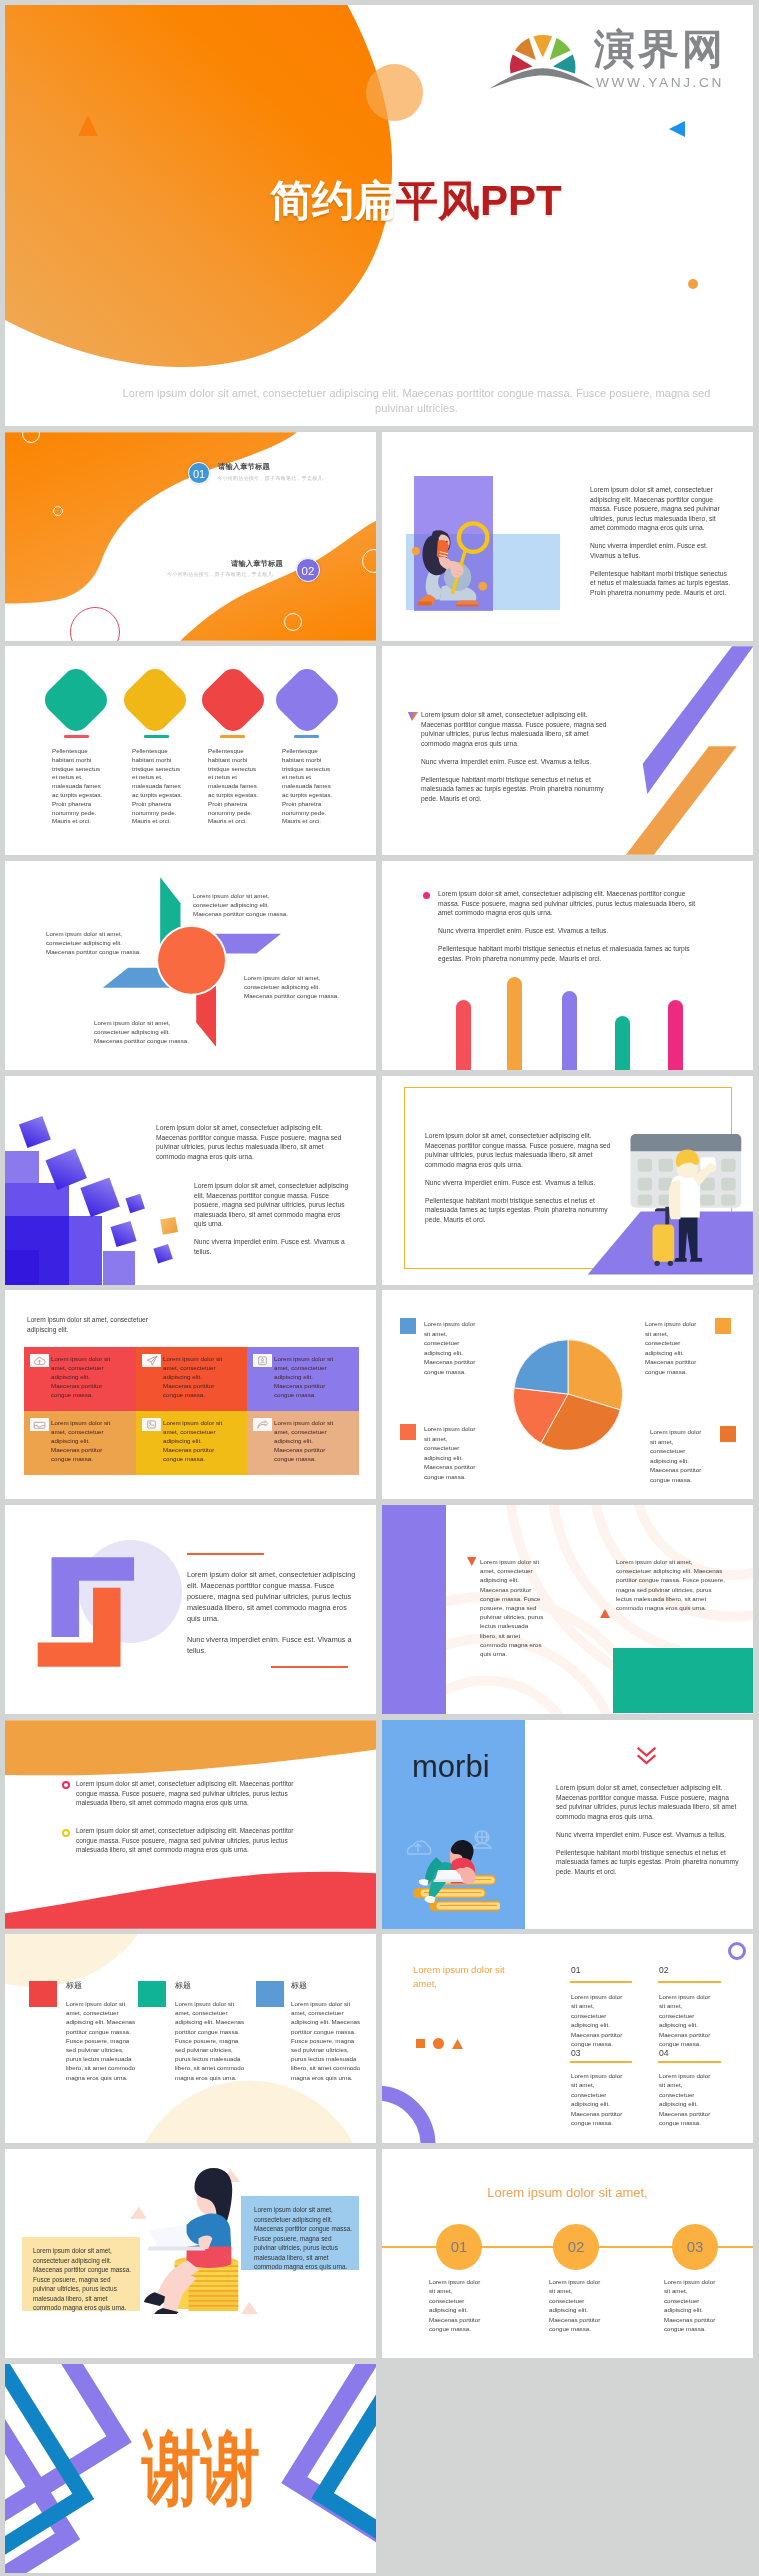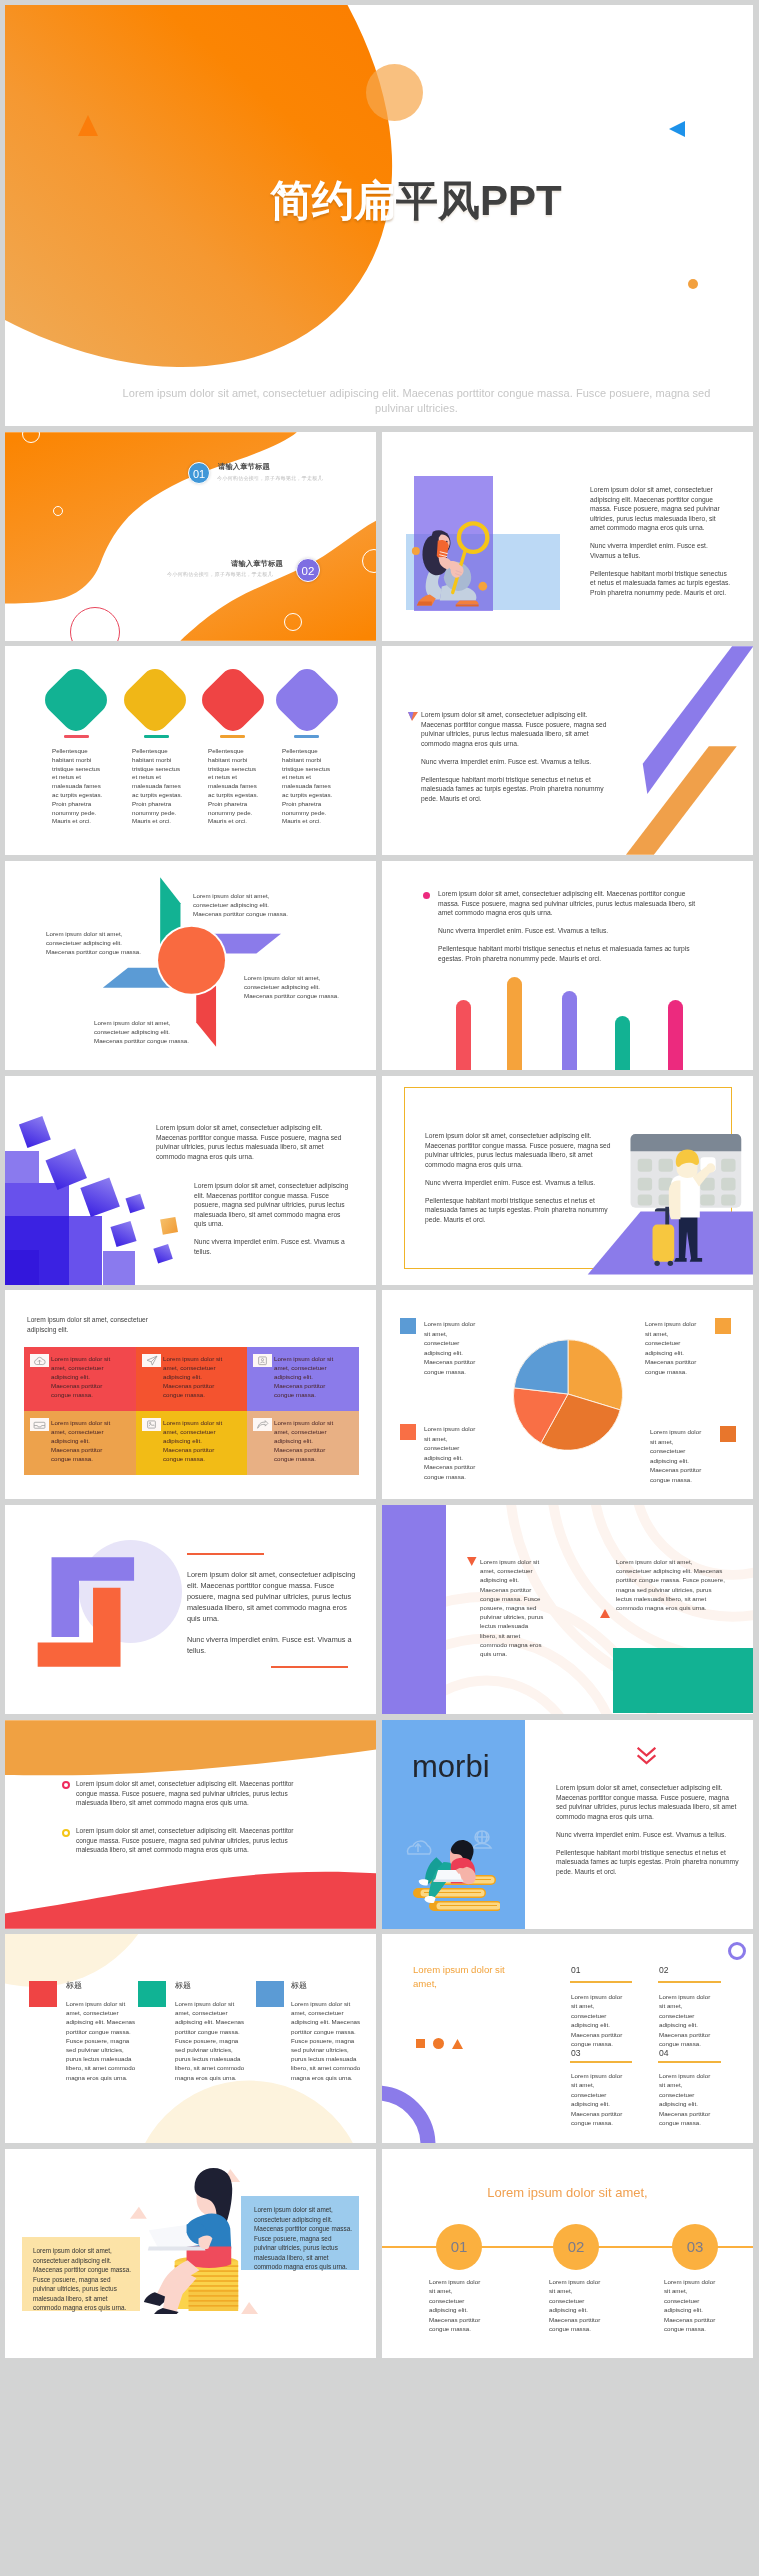--- a/index.html
+++ b/index.html
@@ -14,21 +14,21 @@
   .hero-blob2{position:absolute;left:361px;top:59px;width:57px;height:57px;border-radius:50%;
       background:rgba(247,168,77,.72);}
   .hero-tri{position:absolute;left:73px;top:110px;width:0;height:0;
       border-left:10.5px solid transparent;border-right:10.5px solid transparent;border-bottom:21px solid #fb7d0b;}
   .hero-tri-blue{position:absolute;left:664px;top:116px;width:0;height:0;
       border-top:8.5px solid transparent;border-bottom:8.5px solid transparent;border-right:16px solid #1d92ea;}
   .hero-dot{position:absolute;left:683px;top:274px;width:10px;height:10px;border-radius:50%;background:#f2a03f;}
   .hero-title{position:absolute;left:265px;top:173px;font-size:42px;line-height:46px;
       font-weight:700;letter-spacing:0px;white-space:nowrap;}
   .hero-title .w{color:#fff;text-shadow:0 2px 2px rgba(120,70,10,.28);}
-  .hero-title .o{color:#404040;text-shadow:0 2px 2px rgba(120,70,10,.12);}
+  .hero-title .o{color:#b91c1c;text-shadow:0 2px 2px rgba(120,70,10,.12);}
   .hero-cap{position:absolute;left:105px;top:381px;width:613px;text-align:center;color:#c6c6c6;
       font-size:11px;line-height:15.2px;letter-spacing:0.05px;}
   .logo{position:absolute;left:484px;top:15px;width:239px;height:70px;}
   .logo-brand{position:absolute;left:105px;top:9px;font-size:41px;color:#86878a;font-weight:700;letter-spacing:3px;line-height:40px;}
   .logo-url{position:absolute;left:107px;top:56px;font-size:13.7px;color:#9d9ea0;letter-spacing:2.6px;line-height:14px;}
   
   .tx{color:#444;}
   
   .body-tx{color:#3f3f3f;font-size:6.7px;line-height:9.5px;}
   .body-tx p{margin:0 0 8.5px 0;}
@@ -98,20 +98,34 @@
         <stop offset="1" stop-color="#f0a953"></stop>
       </linearGradient>
     </defs>
     <ellipse cx="68.6" cy="57.5" rx="363" ry="254" transform="rotate(41.32 68.6 57.5)" fill="url(#heroGrad)"></ellipse>
   </svg>
   <div class="hero-blob2"></div>
   <div class="hero-tri"></div>
   <div class="hero-tri-blue"></div>
   <div class="hero-dot"></div>
 
+  <div class="logo">
+    <svg width="110" height="72" viewBox="0 0 110 72">
+      <g>
+        <path d="M42.8 46.7 L21.5 53.4 A32.7 32.7 0 0 1 23.8 34.6 L42.9 46.1 Z" fill="#c42a42"></path>
+        <path d="M46.2 39.7 L25.9 30.6 A32.7 32.7 0 0 1 40.0 18.0 L46.7 39.3 Z" fill="#d9802f"></path>
+        <path d="M53.4 36.7 L44.3 16.4 A32.7 32.7 0 0 1 63.2 16.4 L54.1 36.7 Z" fill="#eda32c"></path>
+        <path d="M60.8 39.3 L67.5 18.0 A32.7 32.7 0 0 1 81.6 30.6 L61.3 39.7 Z" fill="#79bb43"></path>
+        <path d="M64.6 46.1 L83.7 34.6 A32.7 32.7 0 0 1 86.0 53.4 L64.7 46.7 Z" fill="#1f9598"></path>
+        <path d="M0.5 68.8 C20 55.5 39 48.3 53.5 48.3 C68 48.3 87 55.5 106.5 68.8 C87 60.8 68 55.5 53.5 55.5 C39 55.5 20 60.8 0.5 68.8 Z" fill="#808184"></path>
+      </g>
+    </svg>
+    <div class="logo-brand">演界网</div>
+    <div class="logo-url">WWW.YANJ.CN</div>
+  </div>
 
   <div class="hero-title"><span class="w">简约扁</span><span class="o">平风PPT</span></div>
   <div class="hero-cap">Lorem ipsum dolor sit amet, consectetuer adipiscing elit. Maecenas porttitor congue massa. Fusce posuere, magna sed pulvinar ultricies.</div>
 </div>
 
 <div class="slide sl-l s1" style="top:432px">
   <svg class="abs" style="left:0;top:0" width="371" height="209" viewBox="0 0 372.5 209.5">
     <defs>
       <linearGradient id="g1a" x1="0.1" y1="0" x2="0.75" y2="1">
         <stop offset="0" stop-color="#fb8502"></stop>
@@ -593,14 +607,24 @@
   <div class="hd" style="left:0;top:36px">Lorem ipsum dolor sit amet,</div>
   <div class="abs" style="left:0;top:97px;width:371px;height:1.6px;background:#fbb03f"></div>
   <div class="cir" style="left:54px;top:75px">01</div>
   <div class="tx" style="left:47px;top:128px">Lorem ipsum dolor sit amet, consectetuer adipiscing elit. Maecenas porttitor congue massa.</div>
   <div class="cir" style="left:171px;top:75px">02</div>
   <div class="tx" style="left:167px;top:128px">Lorem ipsum dolor sit amet, consectetuer adipiscing elit. Maecenas porttitor congue massa.</div>
   <div class="cir" style="left:290px;top:75px">03</div>
   <div class="tx" style="left:282px;top:128px">Lorem ipsum dolor sit amet, consectetuer adipiscing elit. Maecenas porttitor congue massa.</div>
 </div>
 
+<div class="slide sl-l s19" style="top:2364px">
+  <svg class="abs" style="left:0;top:0" width="371" height="209" viewBox="0 0 372.5 209.5">
+    <path d="M9.1 -76.0 L34.6 -70.1 L127.3 78.3 L-21.1 171.0 L-46.6 165.1 L101.8 72.4 Z" fill="#8b7bea"></path>
+    <path d="M-42.7 21.6 L-17.2 27.5 L75.5 175.9 L-72.9 268.6 L-98.4 262.7 L50.0 170.0 Z" fill="#8b7bea"></path>
+    <path d="M-25.1 -18.2 L-3.1 -13.1 L89.6 135.3 L-58.8 228.0 L-80.8 222.9 L67.6 130.2 Z" fill="#1184c5"></path>
+    <path d="M404.2 -47.9 L378.0 -41.9 L277.3 119.2 L438.4 219.9 L464.6 213.9 L303.5 113.2 Z" fill="#8b7bea"></path>
+    <path d="M430.9 -31.7 L408.1 -26.5 L307.5 134.6 L468.6 235.3 L491.3 230.1 L330.2 129.4 Z" fill="#1184c5"></path>
+  </svg>
+  <div class="thanks" style="left:137px;top:64px">谢谢</div>
+</div>
 </div>
 
 
 </body></html>

